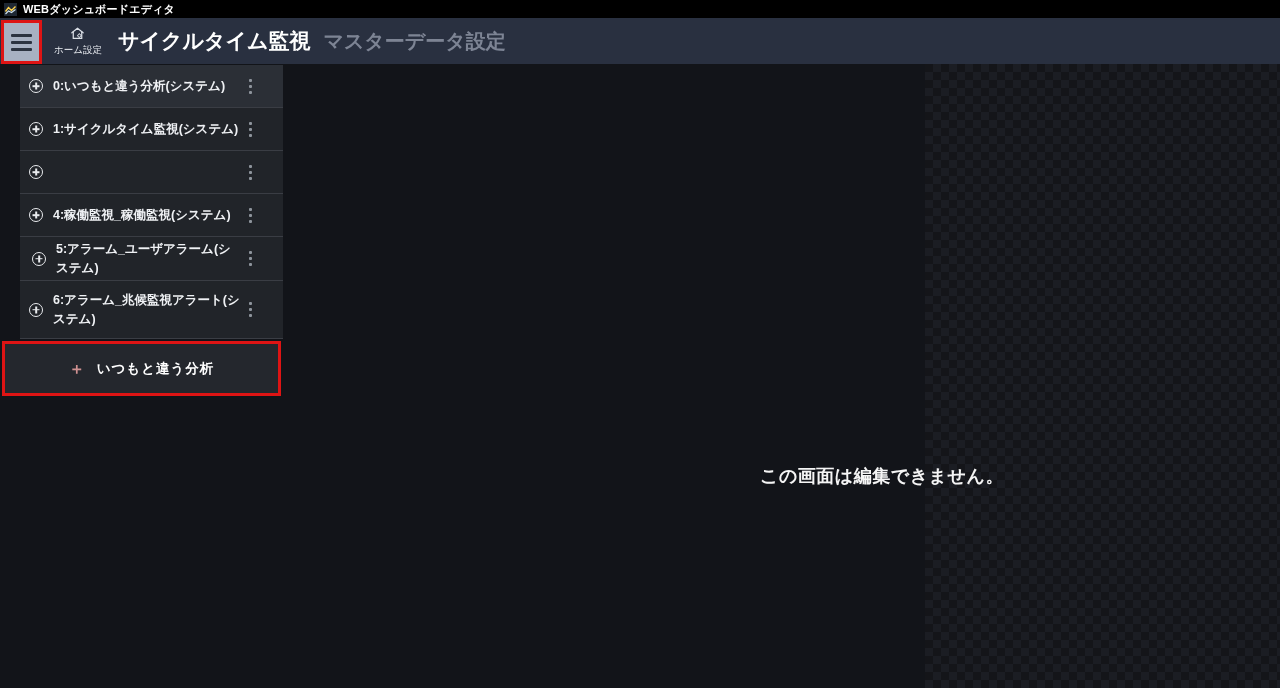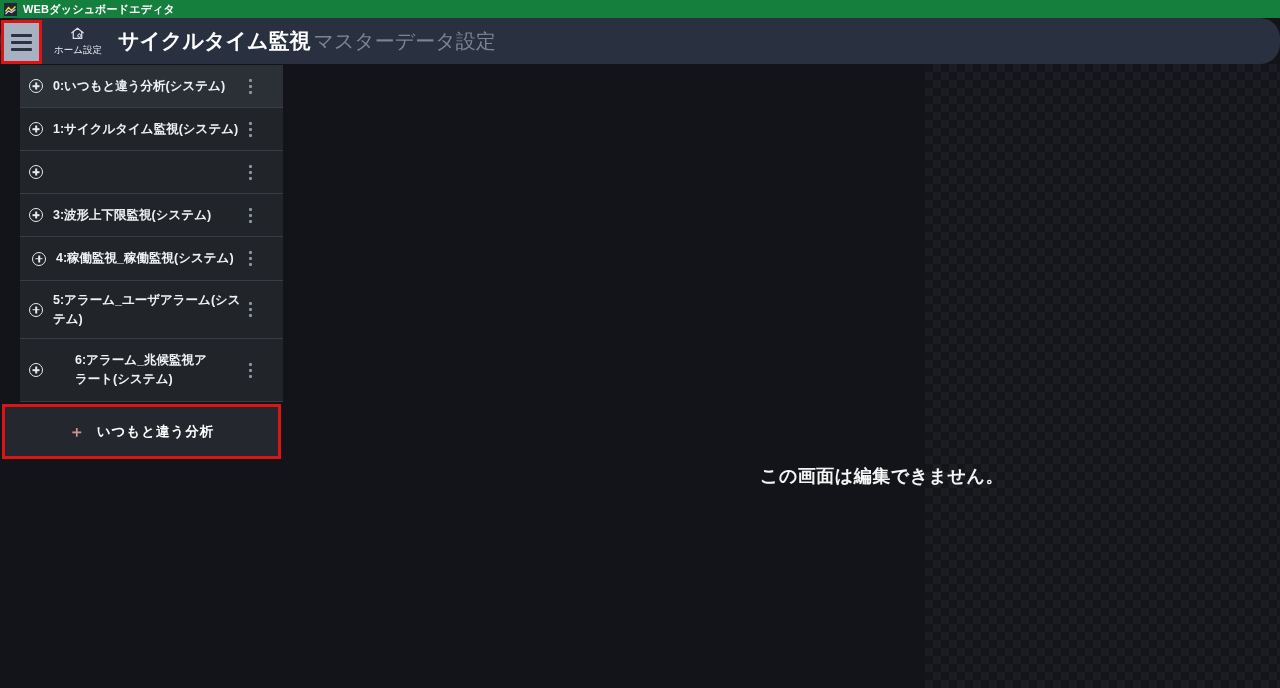--- a/index.html
+++ b/index.html
@@ -1,41 +1,41 @@
 <!DOCTYPE html>
 <html><head>
 <meta charset="utf-8">
 <style>
   * { margin:0; padding:0; box-sizing:border-box; }
   html,body { width:1280px; height:688px; overflow:hidden; background:#121419;
               font-family:"Liberation Sans","DejaVu Sans",sans-serif; }
 
   
-  .titlebar { height:18px; background:#15803d; display:flex; align-items:center;
+  .titlebar { height:18px; background:#000000; display:flex; align-items:center;
               padding-left:4px; gap:6px; }
   .app-icon { width:13px; height:13px; flex:0 0 auto; display:block; }
   .titlebar-text { color:#ffffff; font-size:11px; font-weight:600; letter-spacing:.2px; }
 
   
   .header { height:46px; background:#293040; position:relative;
-            display:flex; align-items:center;border-radius:20px; }
+            display:flex; align-items:center; }
   .annotation { border:3px solid #de1414; }
   .hamburger-annotation { position:absolute; left:1px; top:2px; width:41px; height:44px; }
   .hamburger-btn { width:100%; height:100%; background:#a8b1c2; display:flex;
                    flex-direction:column; align-items:center; justify-content:center;
                    gap:4px; cursor:pointer; }
   .hamburger-btn i { display:block; width:21px; height:3px; background:#2c3340; border-radius:1px; }
 
   .home-settings { margin-left:54px; display:flex; flex-direction:column; align-items:center;
                    justify-content:center; gap:2px; cursor:pointer; min-width:46px; }
   .home-settings svg { width:17px; height:17px; display:block; }
   .home-settings-label { color:#e9ecf1; font-size:9.5px; }
 
   .dashboard-title { margin-left:16px; color:#ffffff; font-size:21px; font-weight:bold; }
-  .page-subtitle   { margin-left:3px; color:#7d8494; font-size:20px; font-weight:400; }
+  .page-subtitle   { margin-left:13px; color:#7d8494; font-size:20px; font-weight:700; }
 
   
   .content { position:relative; height:624px; display:flex; }
 
   
   .sidebar { width:283px; flex:0 0 auto; padding-top:1px; }
   .group-row { display:flex; align-items:center; background:#212429;
                border-bottom:1px solid #3a3d44; padding:0 29px 0 9px;
                cursor:pointer;margin-left:20px; }
   .group-row:nth-child(1) { height:43px; background:#2b2f36; }
@@ -141,29 +141,20 @@
 
     <div class="group-row">
       <span class="circle-plus"></span>
       <span class="more-dots">
           <i></i>
           <i></i>
           <i></i>
         </span>
     </div>
 
-    <div class="group-row">
-      <span class="circle-plus"></span>
-      <span class="group-label">3:波形上下限監視(システム)</span>
-      <span class="more-dots">
-          <i></i>
-          <i></i>
-          <i></i>
-        </span>
-    </div>
 
     <div class="group-row">
       <span class="circle-plus"></span>
       <span class="group-label">4:稼働監視_稼働監視(システム)</span>
       <span class="more-dots">
           <i></i>
           <i></i>
           <i></i>
         </span>
     </div>

